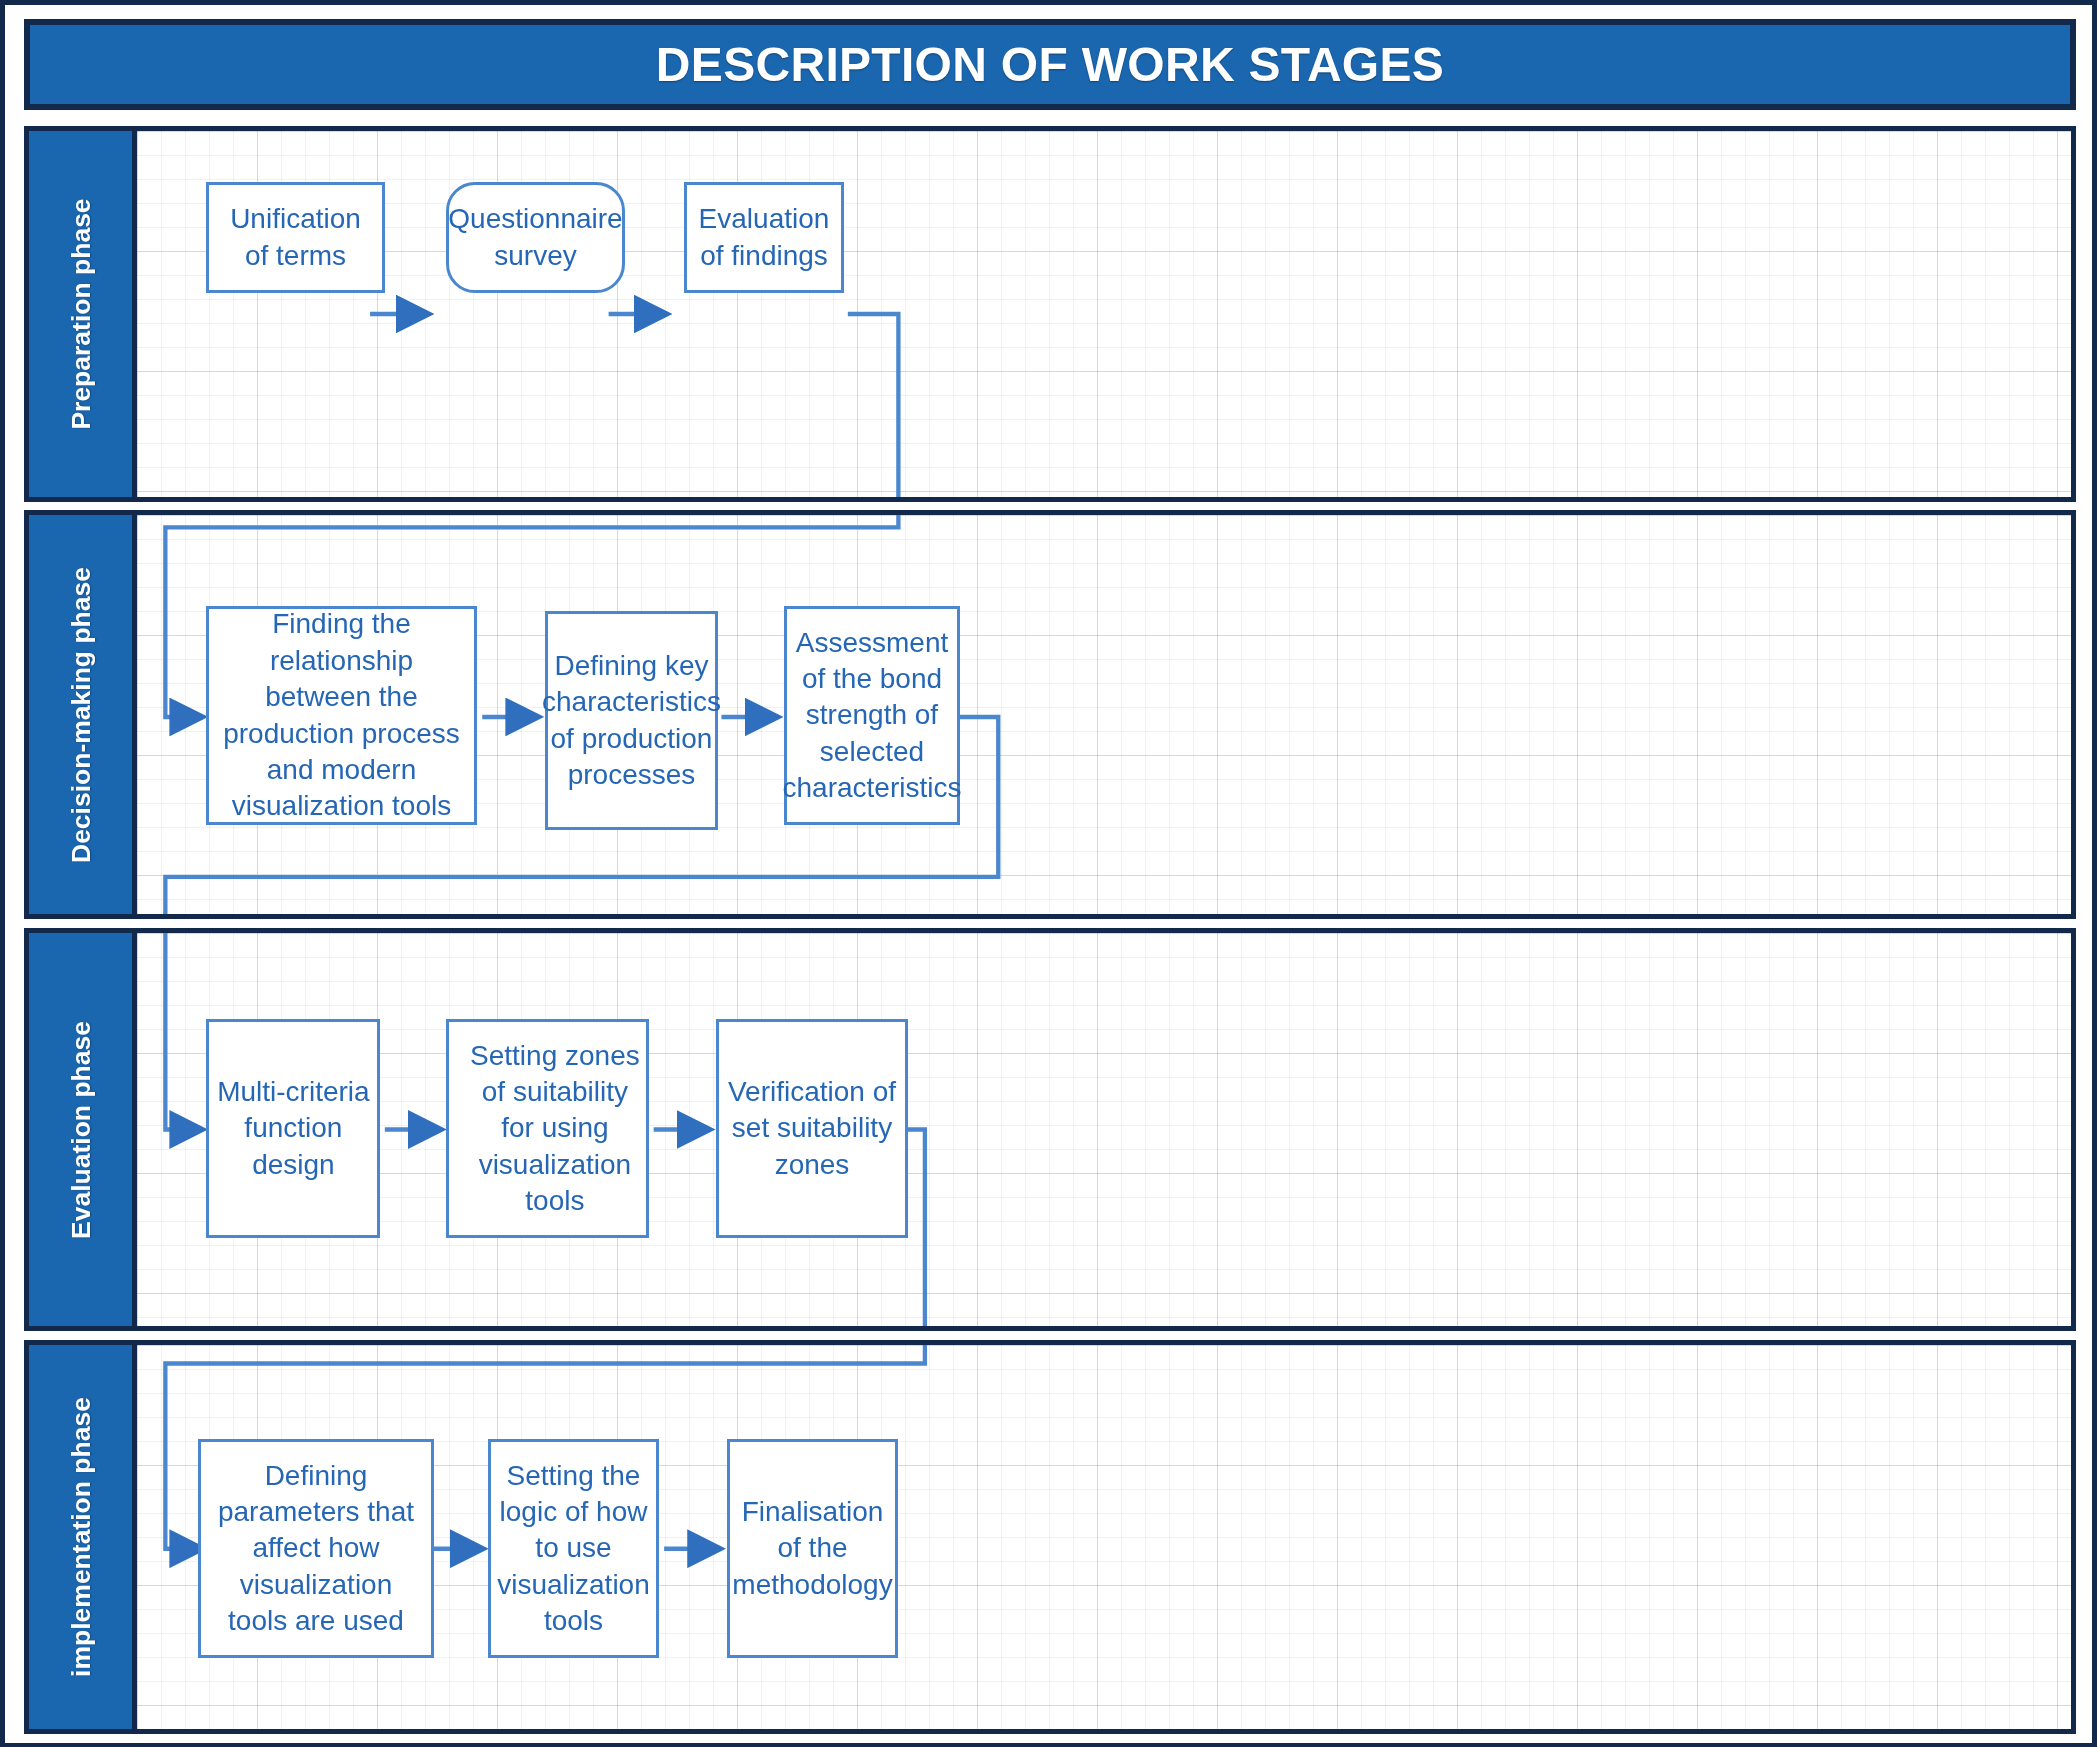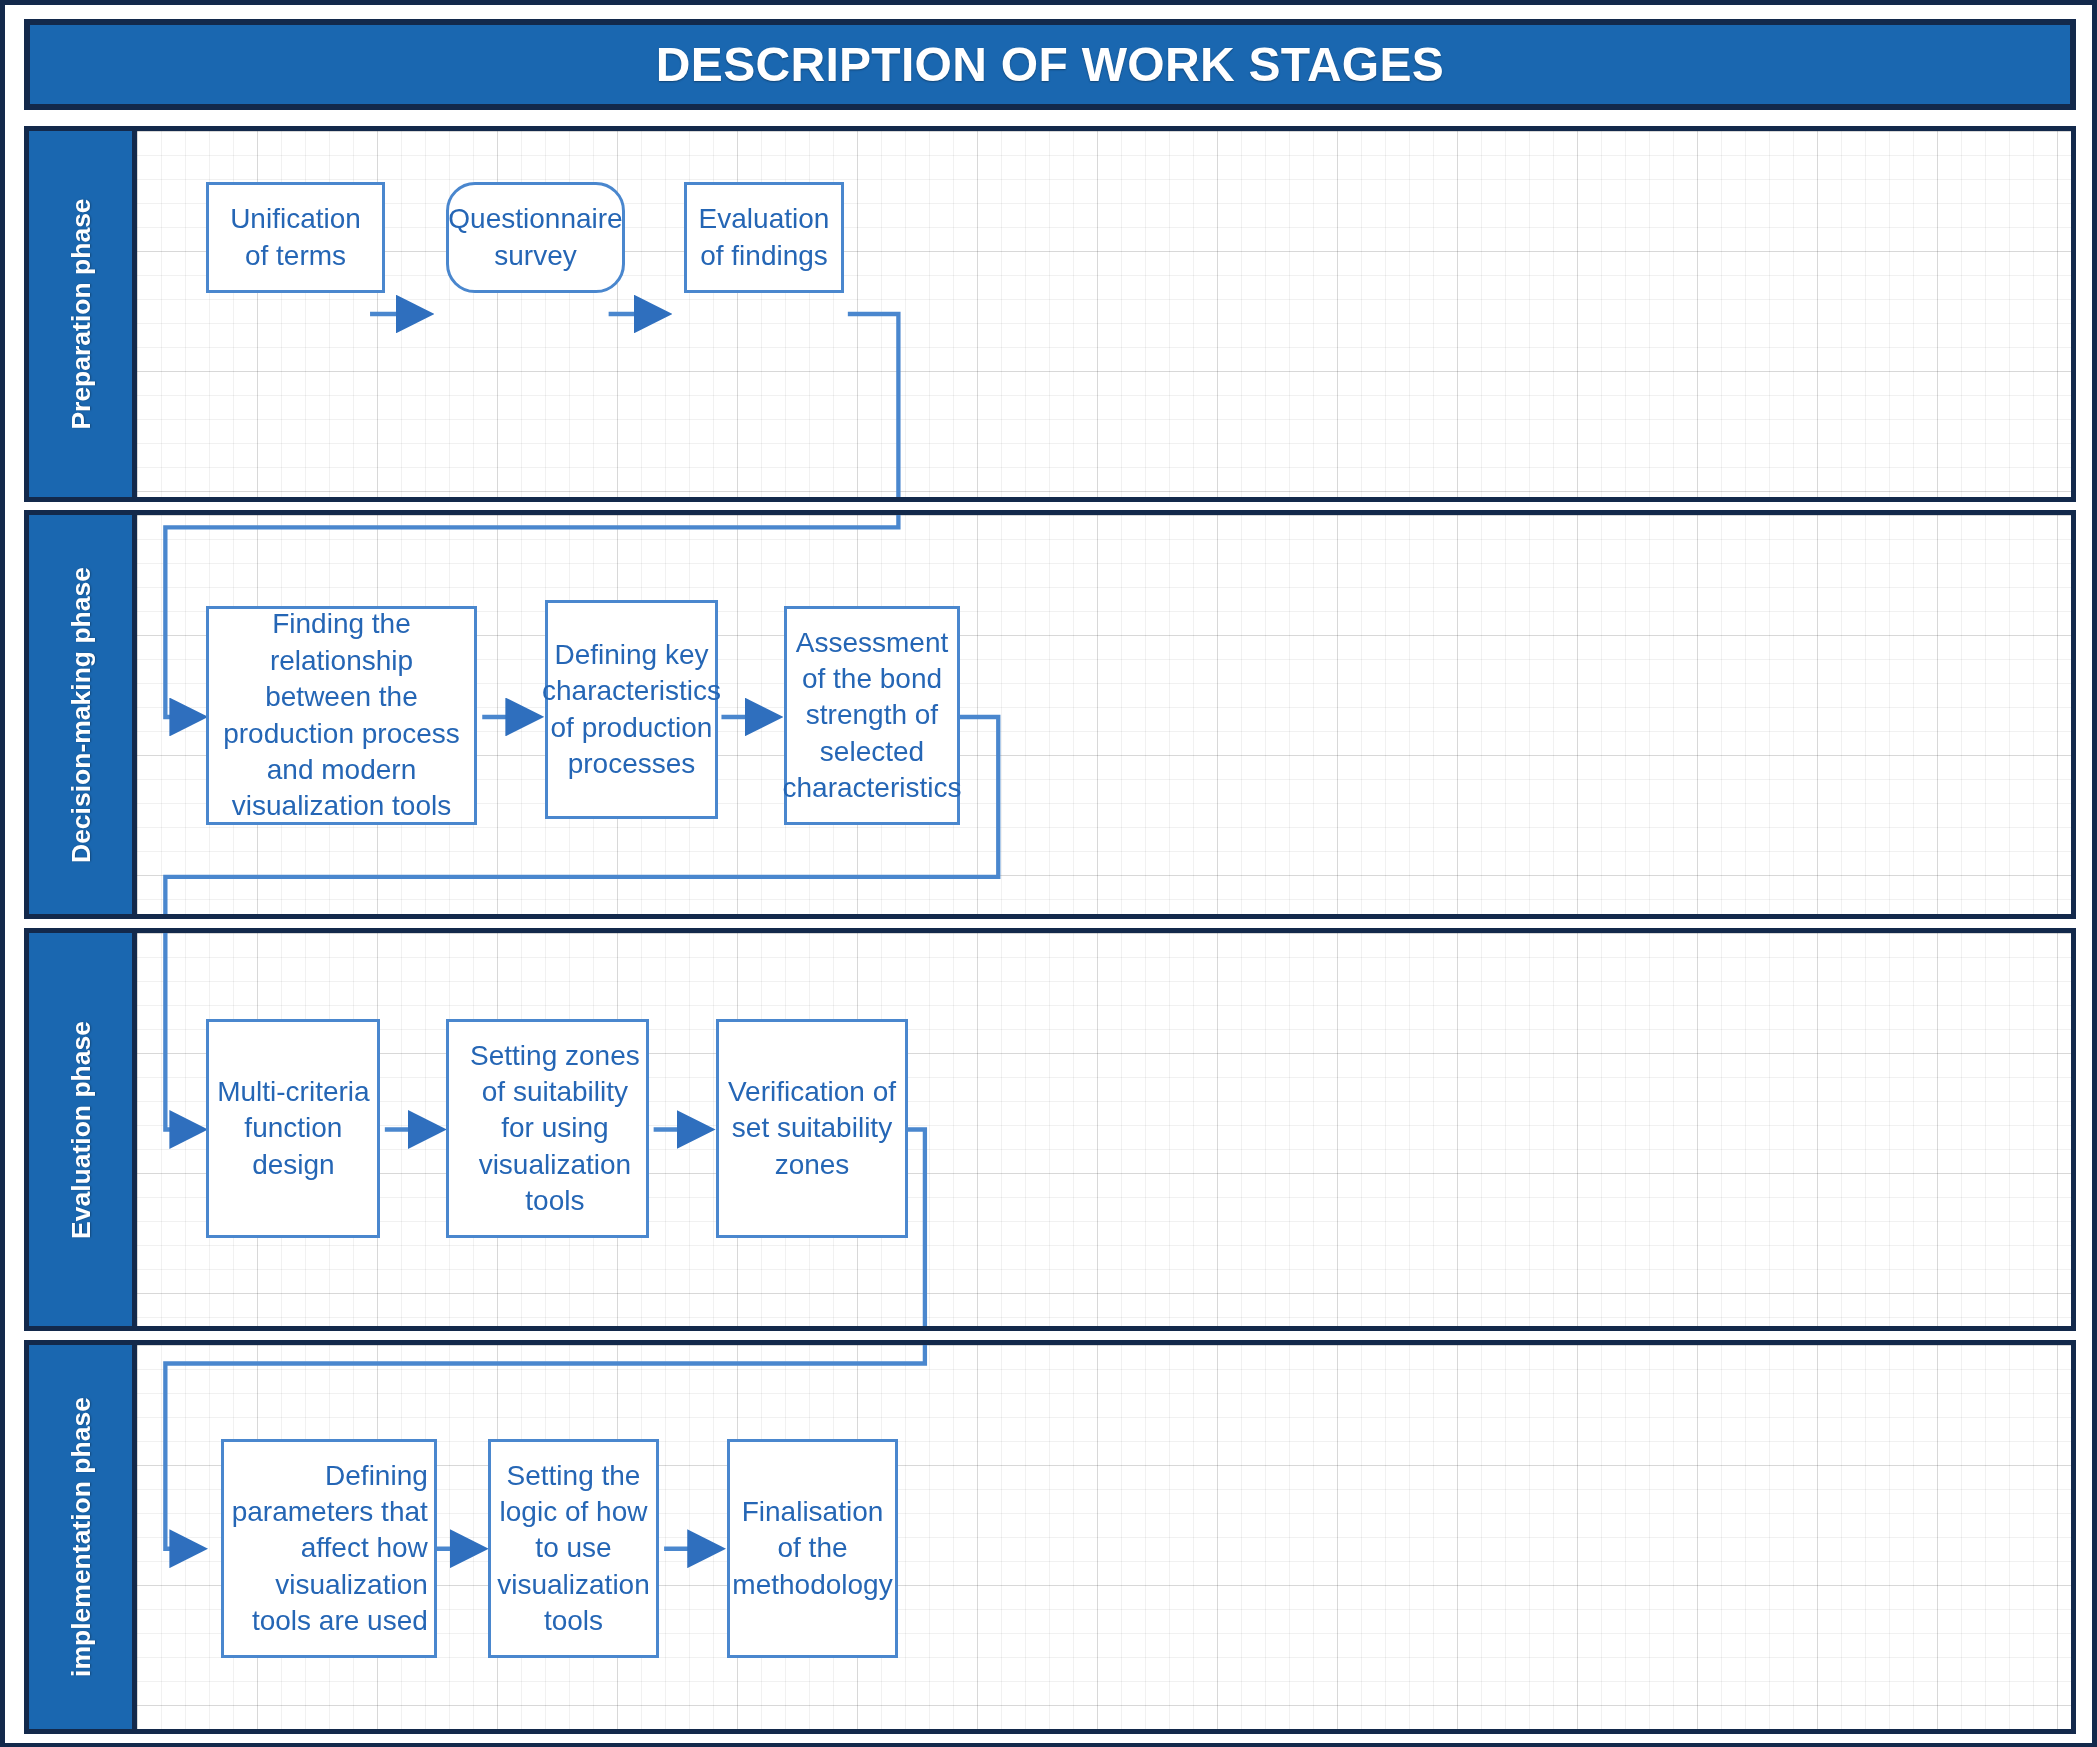--- a/index.html
+++ b/index.html
@@ -171,21 +171,21 @@
         <path d="M 560,327 L 650,327" stroke="#4A87CE" stroke-width="7" fill="none" marker-end="url(#ah2)"></path>
 
         <path d="M 948,327 L 1038,327" stroke="#4A87CE" stroke-width="7" fill="none" marker-end="url(#ah2)"></path>
 
         <path d="M 1330,327 L 1397,327 L 1397,586 L 46,586 L 46,660" stroke="#4A87CE" stroke-width="7" fill="none"></path>
       </svg>
 
       <div class="node" style="left:69px; top:91px; width:271px; height:219px;">
         <span>Finding the relationship between the production process and modern visualization tools</span>
       </div>
-      <div class="node" style="left:408px; top:85px; width:173px; height:219px;">
+      <div class="node" style="left:408px; top:96px; width:173px; height:219px;">
         <span>Defining key characteristics of production processes</span>
       </div>
       <div class="node" style="left:647px; top:91px; width:176px; height:219px;">
         <span>Assessment of the bond strength of selected characteristics</span>
       </div>
     </div>
   </div>
 
   <div class="phase-row" id="row-3">
     <div class="phase-label">
@@ -234,21 +234,21 @@
           </marker>
         </defs>
 
         <path d="M 1278,-30 L 1278,30 L 46,30 L 46,330 L 105,330" stroke="#4A87CE" stroke-width="7" fill="none" marker-end="url(#ah4)"></path>
 
         <path d="M 470,330 L 560,330" stroke="#4A87CE" stroke-width="7" fill="none" marker-end="url(#ah4)"></path>
 
         <path d="M 855,330 L 945,330" stroke="#4A87CE" stroke-width="7" fill="none" marker-end="url(#ah4)"></path>
       </svg>
 
-      <div class="node" style="left:84px; top:94px; width:216px; height:219px;text-align:right;">
+      <div class="node" style="left:61px; top:94px; width:236px; height:219px;">
         <span>Defining parameters that affect how visualization tools are used</span>
       </div>
       <div class="node" style="left:351px; top:94px; width:171px; height:219px;">
         <span>Setting the logic of how to use visualization tools</span>
       </div>
       <div class="node" style="left:590px; top:94px; width:171px; height:219px;">
         <span>Finalisation of the methodology</span>
       </div>
     </div>
   </div>

